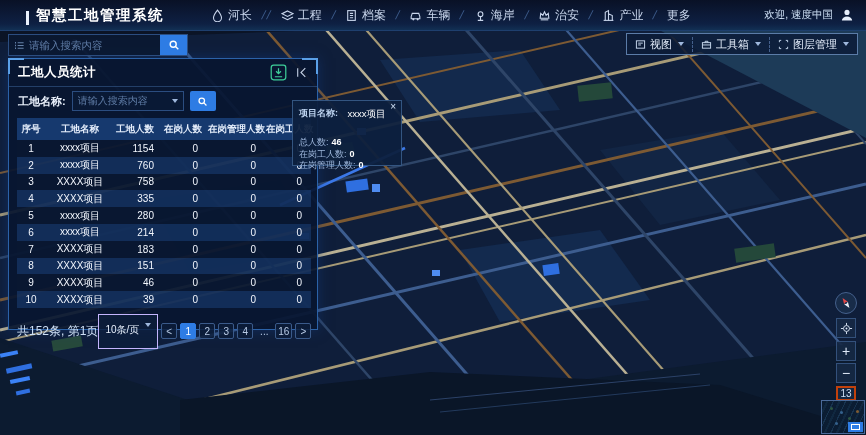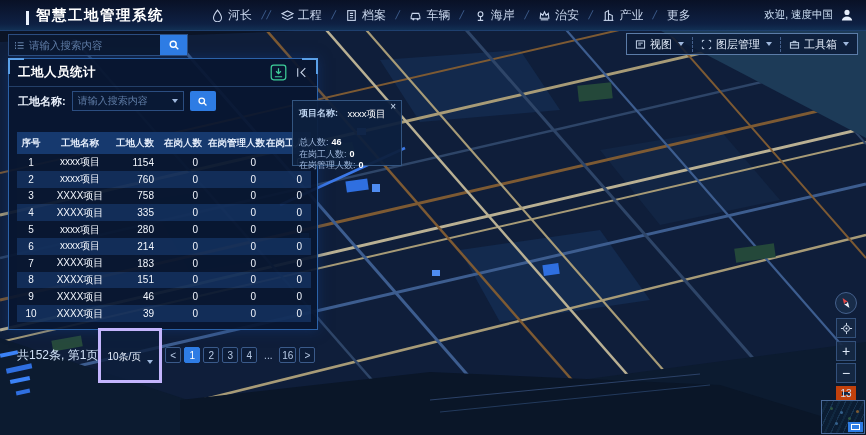--- a/index.html
+++ b/index.html
@@ -68,33 +68,33 @@
   .collapse-btn{width:13px;height:13px;color:#c6d3e6;cursor:pointer;display:inline-flex}
   .collapse-btn svg{width:13px;height:13px}
   .p-filter{display:flex;align-items:center;gap:6px;padding:4px 9px 3px;height:20px}
   .f-label{color:#eaf1fc;font-size:11px;font-weight:bold;white-space:nowrap}
   .f-select{width:112px;height:20px;border:1px solid #2b4d80;background:rgba(10,26,54,.9);
     display:flex;align-items:center;padding:0 5px;cursor:pointer;box-sizing:border-box}
   .f-select .f-ph{flex:1;color:#5f7ca6;font-size:10px;white-space:nowrap;overflow:hidden}
   .f-search{width:26px;height:20px;background:#2e7ce4;border-radius:2px;display:flex;
     align-items:center;justify-content:center;color:#fff;cursor:pointer}
   .f-search svg{width:11px;height:11px}
-  table{width:294px;margin:18px 8px 0;border-collapse:collapse;table-layout:fixed}
+  table{width:294px;margin:4px 8px 0;border-collapse:collapse;table-layout:fixed}
   thead th{background:#16396e;color:#e4edfb;font-size:9.5px;font-weight:bold;height:22px;
     padding:0 1px;white-space:nowrap;overflow:visible}
   tbody td{color:#f2f6fd;font-size:10px;height:16.8px;padding:0 2px;white-space:nowrap}
   tbody tr:nth-child(even){background:rgba(43,98,180,.30)}
   tbody tr:nth-child(odd){background:rgba(10,26,52,.25)}
   th:nth-child(1),td:nth-child(1),th:nth-child(2),td:nth-child(2){text-align:center}
   th:nth-child(n+3),td:nth-child(n+3){text-align:right;padding-right:9px}
   .p-foot{display:flex;align-items:center;padding:6px 8px 0}
   .total{color:#cfe0f5;font-size:12px;white-space:nowrap}
   .foot-right{margin-left:auto;display:flex;align-items:center;gap:3px}
-  .ps-select{height:17px;border:3px solid #c4b5fd;display:flex;align-items:flex-end;gap:4px;
-    padding:16px 6px;color:#e8f0fc;font-size:10px;background:rgba(12,30,60,.8);cursor:pointer;white-space:nowrap}
+  .ps-select{height:17px;border:1px solid #c4b5fd;display:flex;align-items:flex-start;gap:4px;
+    padding:8px 6px;color:#e8f0fc;font-size:10px;background:rgba(12,30,60,.8);cursor:pointer;white-space:nowrap}
   .pg-btn{min-width:16px;height:16px;border:1px solid #3a5a8a;background:rgba(12,28,56,.85);
     color:#b9cbe6;font-size:10px;display:flex;align-items:center;justify-content:center;
     cursor:pointer;border-radius:2px;padding:0 2px;box-sizing:border-box}
   .pg-btn.active{background:#2e7ce4;border-color:#2e7ce4;color:#fff}
   .pg-btn.dots{border:none;background:transparent}
   
   .popup{position:absolute;left:292px;top:100px;width:110px;height:66px;z-index:7;box-sizing:border-box;
     background:rgba(13,32,62,.95);border:1px solid rgba(100,150,210,.45);padding:5px 6px 4px}
   .pp-head{display:flex;align-items:center}
   .pp-label{color:#bcd2ee;font-size:9px;font-weight:bold;white-space:nowrap}
@@ -110,21 +110,21 @@
     align-items:center;justify-content:center;cursor:pointer;box-sizing:border-box}
   .compass svg{width:14px;height:14px}
   .ctl{position:absolute;right:10px;width:20px;height:20px;background:rgba(22,40,68,.92);
     border:1px solid #33517c;color:#dfe9f8;display:flex;align-items:center;justify-content:center;
     z-index:6;cursor:pointer;font-size:13px;box-sizing:border-box}
   .ctl svg{width:13px;height:13px}
   .ctl.locate{top:318px}
   .ctl.zin{top:341px;font-size:14px}
   .ctl.zout{top:363px;font-size:14px}
   .zlevel{position:absolute;right:10px;top:386px;width:20px;height:15px;z-index:6;
-    background:rgba(22,40,68,.92);border:6px solid #c2410c;color:#cfe0f5;font-size:10px;
+    background:rgba(22,40,68,.92);border:2px solid #c2410c;color:#cfe0f5;font-size:10px;
     display:flex;align-items:center;justify-content:center;box-sizing:border-box}
   
   .minimap{position:absolute;right:1px;bottom:1px;width:44px;height:34px;z-index:6;
     border:1px solid #4a6a9a;background:
       repeating-linear-gradient(115deg,#0b1d33 0 4px,#102840 4px 6px,#0b1d33 6px 10px,#17334f 10px 11px);
     overflow:hidden;cursor:pointer;box-sizing:border-box}
   .mm-dots{position:absolute;left:8px;top:6px;width:3px;height:3px;background:#2c5642;border-radius:50%;
     box-shadow:10px 4px 0 #34618c,18px 10px 0 #2c5642,26px 3px 0 #7d5a33,5px 15px 0 #34618c,20px 18px 0 #2c5642}
   .mm-btn{position:absolute;right:1px;bottom:1px;width:15px;height:10px;background:#2e7ce4;
     display:flex;align-items:center;justify-content:center}
@@ -313,34 +313,34 @@
           <rect x="1.5" y="2" width="9" height="8" fill="none" stroke="currentColor" stroke-width="1"></rect>
           <path d="M3.5 4.5h5M3.5 6.5h3" fill="none" stroke="currentColor" stroke-width="1"></path>
         </svg>
       </span>
       <span>视图</span>
       <span class="chev"></span>
     </div>
     <div class="mt-btn">
       <span class="mt-ico">
         <svg viewBox="0 0 12 12">
-          <path d="M1.5 3.5v-2h2M8.5 1.5h2v2M10.5 8.5v2h-2M3.5 10.5h-2v-2" fill="none" stroke="currentColor" stroke-width="1"></path>
-        </svg>
-      </span>
-      <span>图层管理</span>
-      <span class="chev"></span>
-    </div>
-    <div class="mt-btn">
-      <span class="mt-ico">
-        <svg viewBox="0 0 12 12">
           <rect x="1.5" y="4" width="9" height="6" fill="none" stroke="currentColor" stroke-width="1"></rect>
           <path d="M4.5 4V2.5h3V4M1.5 6.5h9" fill="none" stroke="currentColor" stroke-width="1"></path>
         </svg>
       </span>
       <span>工具箱</span>
+      <span class="chev"></span>
+    </div>
+    <div class="mt-btn">
+      <span class="mt-ico">
+        <svg viewBox="0 0 12 12">
+          <path d="M1.5 3.5v-2h2M8.5 1.5h2v2M10.5 8.5v2h-2M3.5 10.5h-2v-2" fill="none" stroke="currentColor" stroke-width="1"></path>
+        </svg>
+      </span>
+      <span>图层管理</span>
       <span class="chev"></span>
     </div>
   </div>
 
 <div class="popup">
   <span class="pp-close">×</span>
   <div class="pp-head">
     <span class="pp-label">项目名称:</span>
     <span class="pp-value">xxxx项目</span>
   </div>

